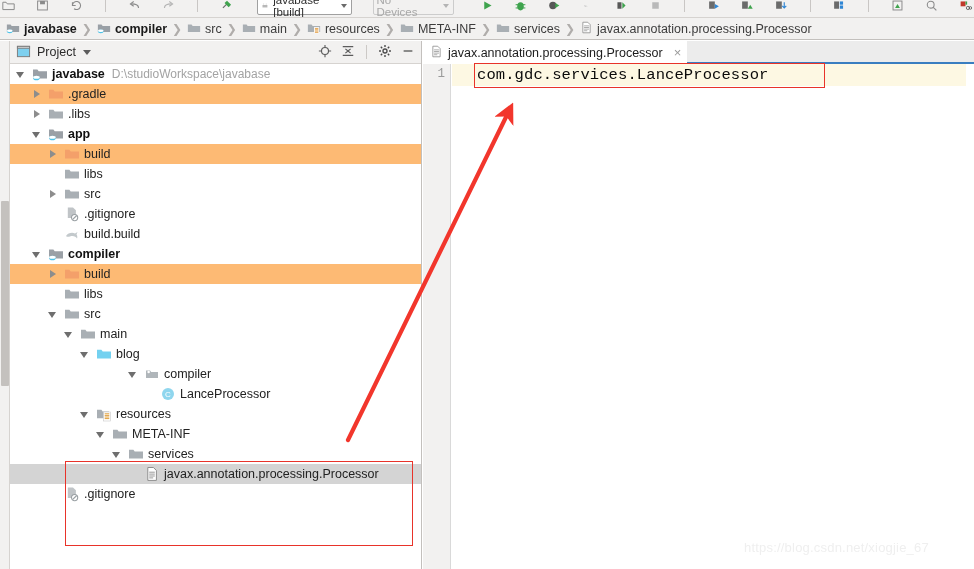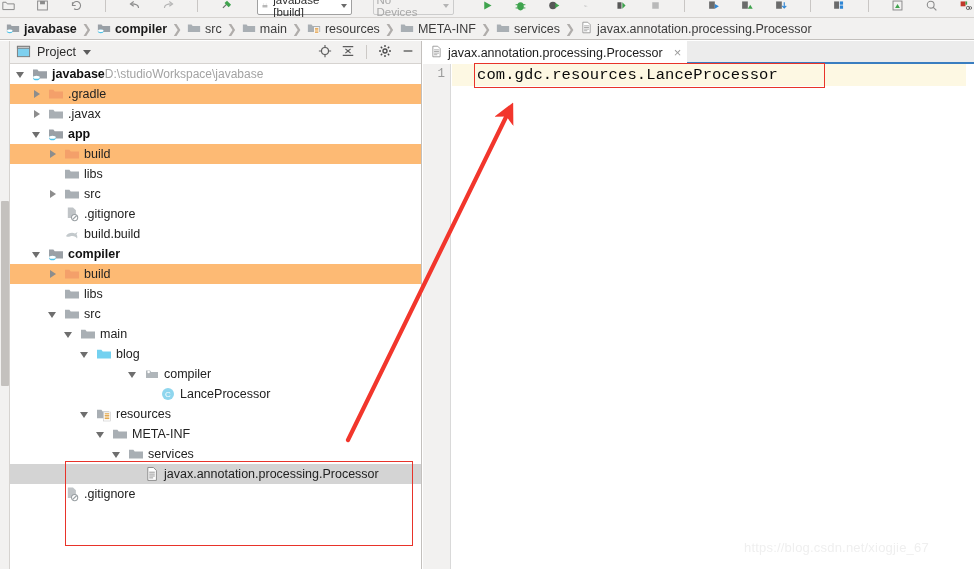--- a/index.html
+++ b/index.html
@@ -84,21 +84,21 @@
     content:""; position:absolute; left:2px; top:1px;
     border-top:4.5px solid transparent;border-bottom:4.5px solid transparent;border-left:6px solid #8d8d8d;
   }
   .arrow.expanded:after{
     content:""; position:absolute; left:0px; top:3px;
     border-left:4.5px solid transparent;border-right:4.5px solid transparent;border-top:6px solid #6e6e6e;
   }
   .ic { flex:0 0 16px; width:16px; height:16px; margin-right:4px; display:inline-block; position:relative;}
   .lbl { font-size:12.5px; }
   .row.bold .lbl { font-weight:bold; color:#111; }
-  .path { color:#a3a3a3; font-size:12px; }
+  .path { color:#a3a3a3; font-size:12px; margin-left:7px; }
 
   
   .editor { position:absolute; left:423px; top:41px; width:551px; height:528px; background:#ffffff; }
   .tabbar { height:23px; background:#ececec; border-bottom:2px solid #3a7ec0; display:flex; align-items:stretch;}
   .tab {
     display:flex; align-items:center; gap:5px; padding:0 6px 0 7px;
     background:#ffffff; font-size:12.5px; color:#1c1c1c; height:23px;
   }
   .tab .closex { color:#9a9a9a; font-size:13px; margin-left:6px; line-height:1; }
   .ed-body { position:relative; height:505px; background:#ffffff; }
@@ -408,21 +408,21 @@
             </svg></span>
           <span class="lbl">.gradle</span>
         </div>
         <div class="row">
           <span style="flex: 0 0 22px; height: 1px;"></span>
           <span class="arrow collapsed"></span>
           <span style="flex: 0 0 5px;"></span>
           <span class="ic"><svg width="16" height="16" viewBox="0 0 16 16">
               <path d="M1 12.5V3.8h4.4l1.3 1.7H15V12.5z" fill="#a9afb4"></path>
             </svg></span>
-          <span class="lbl">.javax</span>
+          <span class="lbl">.libs</span>
         </div>
         <div class="row bold">
           <span style="flex: 0 0 22px; height: 1px;"></span>
           <span class="arrow expanded"></span>
           <span style="flex: 0 0 5px;"></span>
           <span class="ic"><svg width="16" height="16" viewBox="0 0 16 16">
               <path d="M1 12.5V3.5h4.4l1.3 1.7H15V12.5z" fill="#9aa0a6"></path>
               <ellipse cx="4.4" cy="12" rx="3.3" ry="2.3" fill="#4fc3e8"></ellipse>
               <ellipse cx="4.4" cy="11.2" rx="3.3" ry="1.5" fill="#ffffff"></ellipse>
             </svg></span>
@@ -615,21 +615,21 @@
         </span>
         <span>javax.annotation.processing.Processor</span>
         <span class="closex">×</span>
       </div>
     </div>
     <div class="ed-body">
       <div class="lineband"></div>
       <div class="gutter">
         <span class="ln">1</span>
       </div>
-      <div class="code">com.gdc.resources.LanceProcessor</div>
+      <div class="code">com.gdc.services.LanceProcessor</div>
       <div class="codebox" style="border-color: rgb(232, 51, 42);"></div>
       <div class="ed-scroll-r"></div>
     </div>
   </div>
 
   <div class="redbox" style="border-color: rgb(232, 51, 42);"></div>
   <svg class="arrow-svg" viewBox="0 0 200 360">
     <defs>
       <marker id="ah" markerWidth="5" markerHeight="5" refX="2.2" refY="2.5" orient="auto">
         <path d="M0,0 L5,2.5 L0,5 L1.3,2.5 z" fill="#f2362c"></path>

